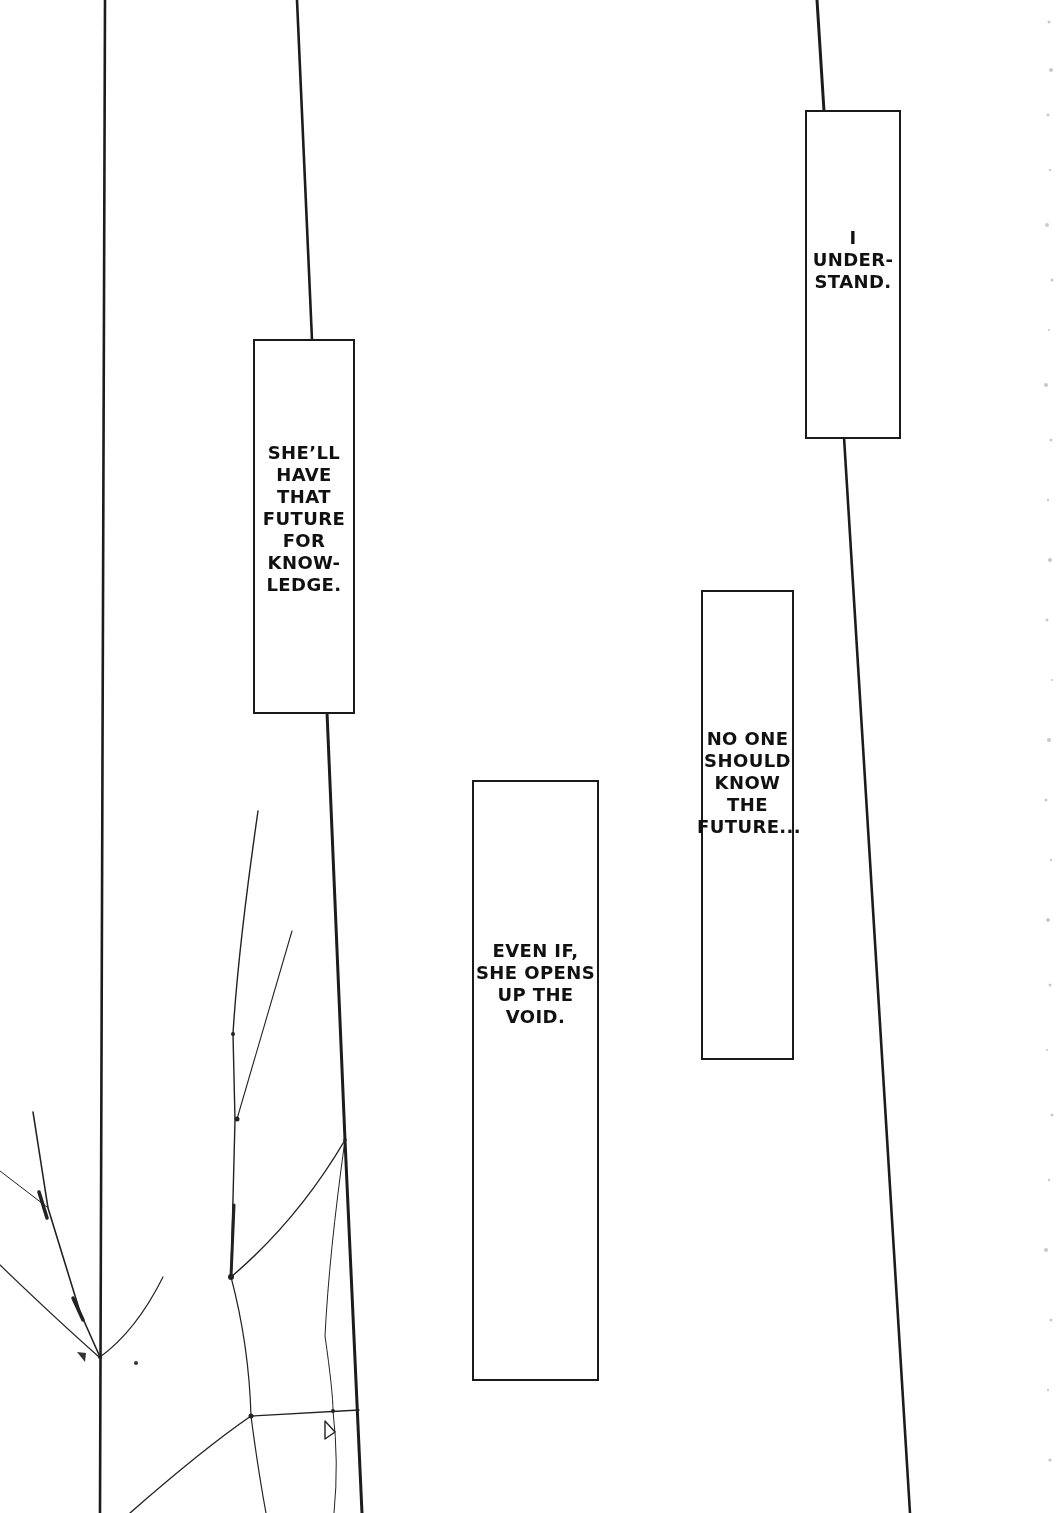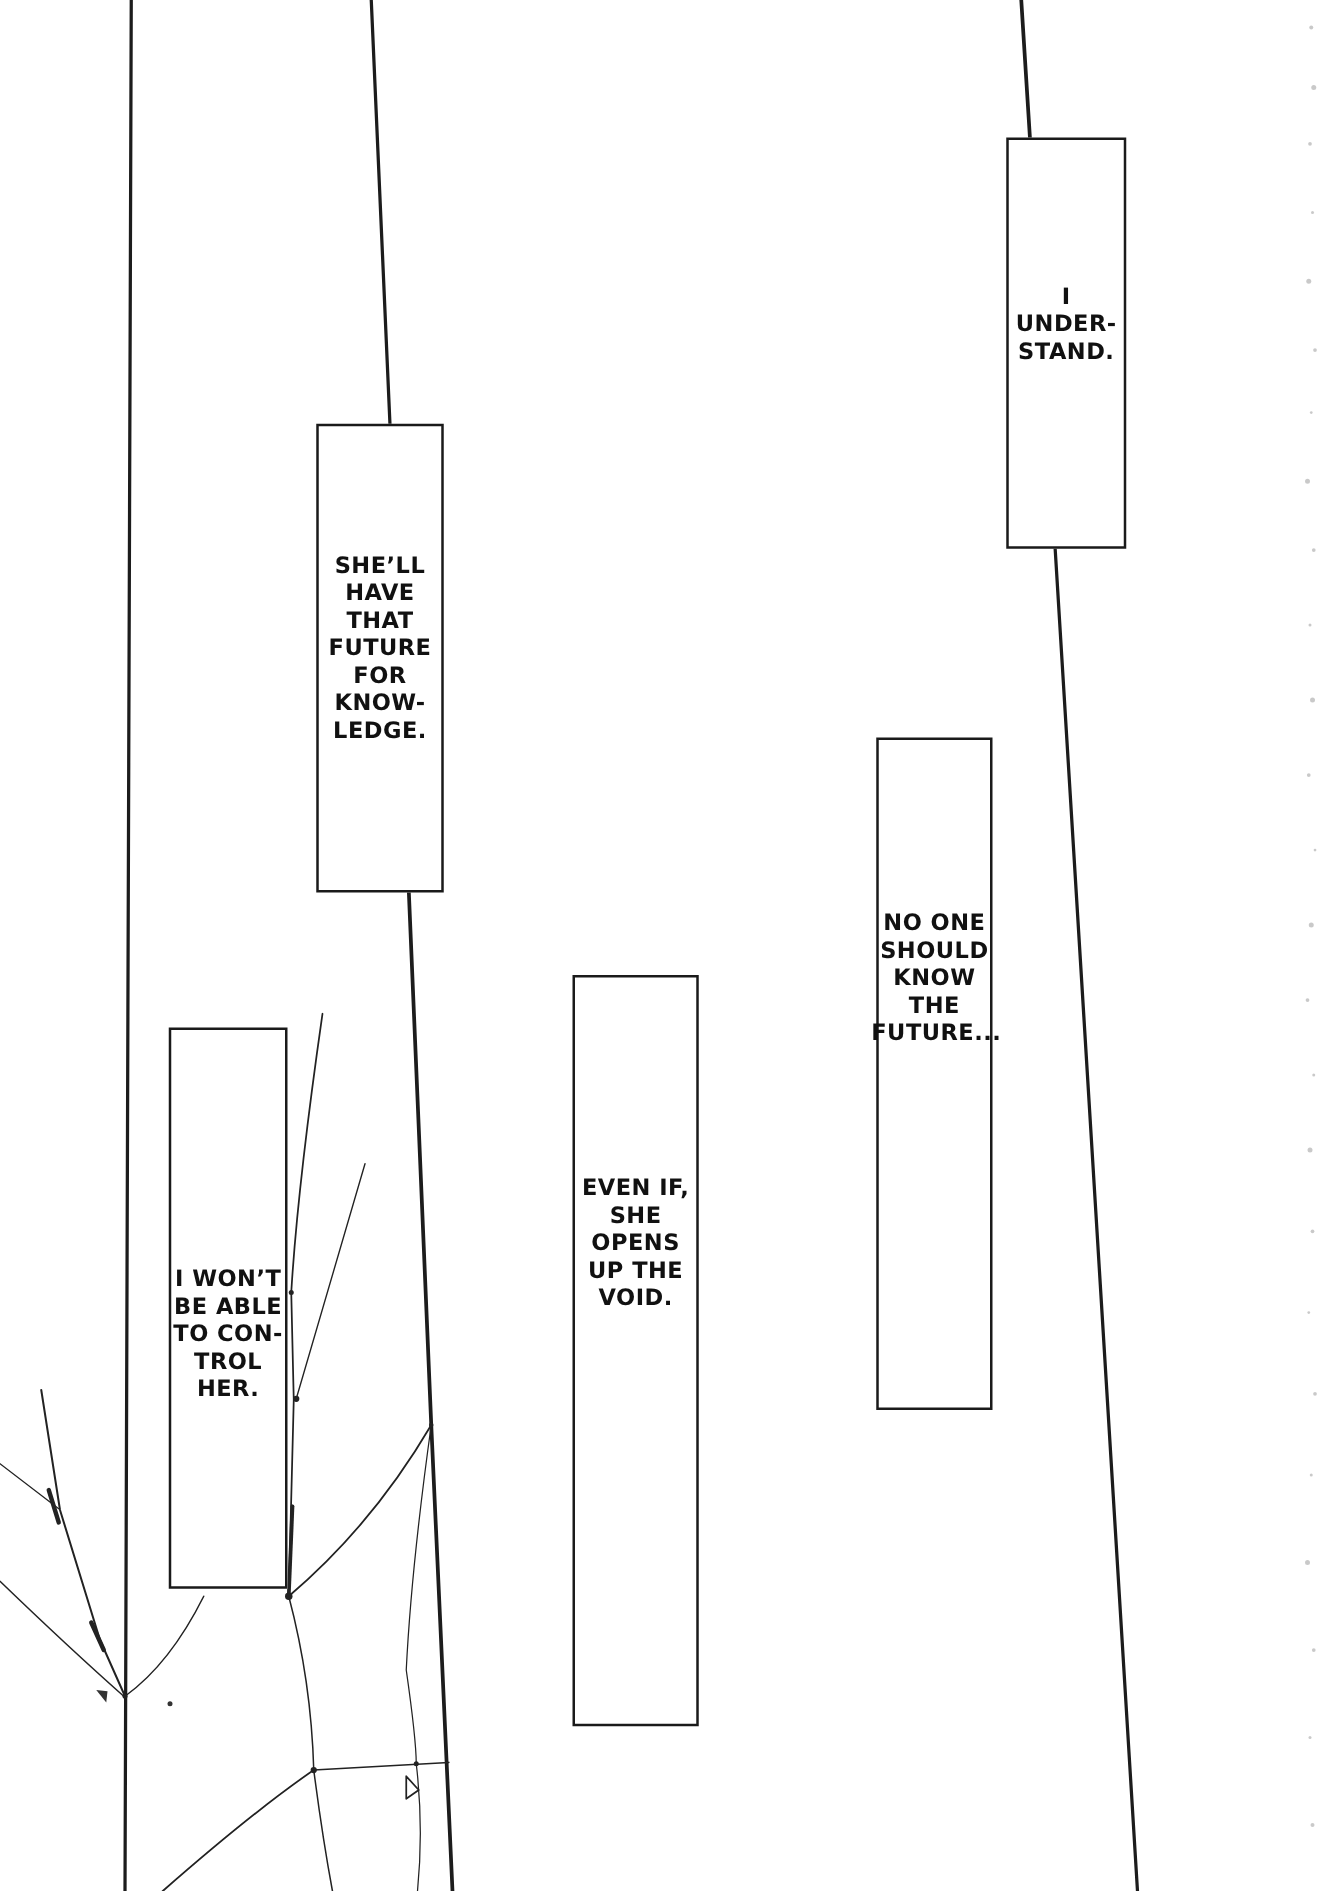--- a/index.html
+++ b/index.html
@@ -26,25 +26,25 @@
     font-size:18px;
     line-height:22px;
     letter-spacing:0.4px;
     color:#111111;
   }
   
   #box-understand{left:805px;top:110px;width:96px;height:329px;}
   #box-understand .speech-text{top:115px;}
   #box-desire{left:253px;top:339px;width:102px;height:375px;}
   #box-desire .speech-text{top:101px;}
-  #box-future{left:701px;top:590px;width:93px;height:538px;}
+  #box-future{left:701px;top:590px;width:93px;height:470px;}
   #box-future .speech-text{top:136px;}
   #box-control{left:135px;top:822px;width:95px;height:449px;}
   #box-control .speech-text{top:189px;}
-  #box-void{left:458px;top:780px;width:101px;height:601px;}
+  #box-void{left:472px;top:780px;width:127px;height:601px;}
   #box-void .speech-text{top:158px;}
 </style>
 </head>
 <body>
 
 <div class="page">
 
   <svg class="art" viewBox="0 0 1056 1513" fill="none" stroke-linecap="round" stroke-linejoin="round">
 
     <g stroke="#1c1c1c">
@@ -141,27 +141,20 @@
   </div>
 
   <div class="speech-box" id="box-future">
     <div class="speech-text">NO ONE
 SHOULD
 KNOW
 THE
 FUTURE...</div>
   </div>
 
-  <div class="speech-box" id="box-control">
-    <div class="speech-text">I WON’T
-BE ABLE
-TO CON-
-TROL
-HER.</div>
-  </div>
 
   <div class="speech-box" id="box-void">
     <div class="speech-text">EVEN IF,
 SHE OPENS
 UP THE
 VOID.</div>
   </div>
 
 </div>
 

